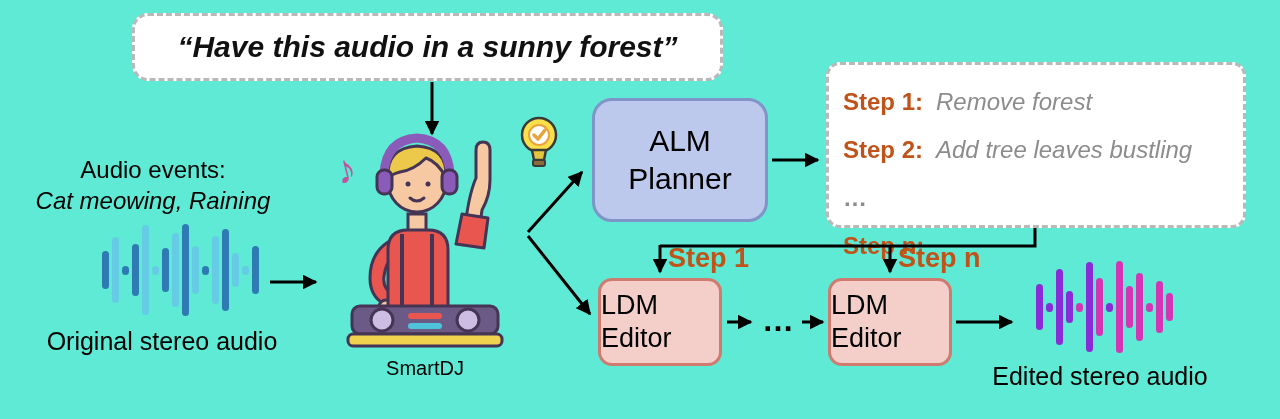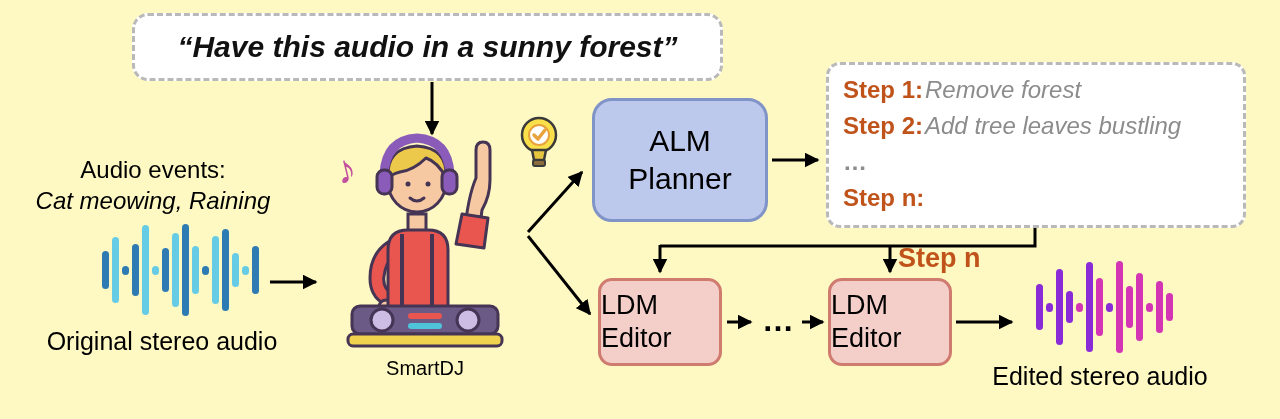--- a/index.html
+++ b/index.html
@@ -1,18 +1,18 @@
 <!DOCTYPE html>
 <html><head>
 <meta charset="utf-8">
 <title>SmartDJ Pipeline Figure</title>
 <style>
   html,body{margin:0;padding:0;background:#fff;}
   .canvas{
-    position:relative;width:1280px;height:419px;background:#fef9c3;
+    position:relative;width:1280px;height:419px;background:#5eead4;
     font-family:"Liberation Sans", sans-serif;color:#000;overflow:hidden;
   }
   .abs{position:absolute;}
   .overlay{position:absolute;left:0;top:0;width:1280px;height:419px;pointer-events:none;z-index:4;}
 
   
   .bubble{
     left:132px;top:13px;width:585px;height:62px;
     border:3px dashed #b9b9b9;border-radius:16px;background:#fff;
     display:flex;align-items:center;justify-content:center;
@@ -43,21 +43,21 @@
     display:flex;flex-direction:column;align-items:center;justify-content:center;
     font-size:30px;line-height:38px;z-index:2;box-sizing:border-box;
   }
 
   
   .steps-box{
     left:826px;top:62px;width:420px;height:166px;box-sizing:border-box;
     border:3px dashed #b9b9b9;border-radius:14px;background:#fff;
     padding:7px 0 0 14px;font-size:24px;line-height:36px;z-index:2;
   }
-  .step-row{display:flex;gap:2px;white-space:nowrap;}
+  .step-row{display:flex;gap:13px;white-space:nowrap;margin-top:12px;}
   .step-label{color:#c0531a;font-weight:bold;}
   .step-text{color:#8c8c8c;font-style:italic;}
   .step-text.plain{font-style:normal;font-weight:bold;}
 
   .branch-label{position:absolute;font-size:27px;font-weight:600;color:#c0531a;z-index:5;}
   #bl-1{left:668px;top:243px;}
   #bl-n{left:898px;top:243px;}
 
   
   .ldm-box{
@@ -179,20 +179,21 @@
       <span class="step-text">Add tree leaves bustling</span>
     </div>
     <div class="step-row">
       <span class="step-text plain">…</span>
     </div>
     <div class="step-row">
       <span class="step-label">Step n:</span>
     </div>
   </div>
 
+  <div class="branch-label" id="bl-1">Step 1</div>
   <div class="branch-label" id="bl-n">Step n</div>
 
   <div class="ldm-box" id="ldm1">
     <div>LDM</div>
     <div>Editor</div>
   </div>
   <div class="dots abs">…</div>
   <div class="ldm-box" id="ldm2">
     <div>LDM</div>
     <div>Editor</div>

